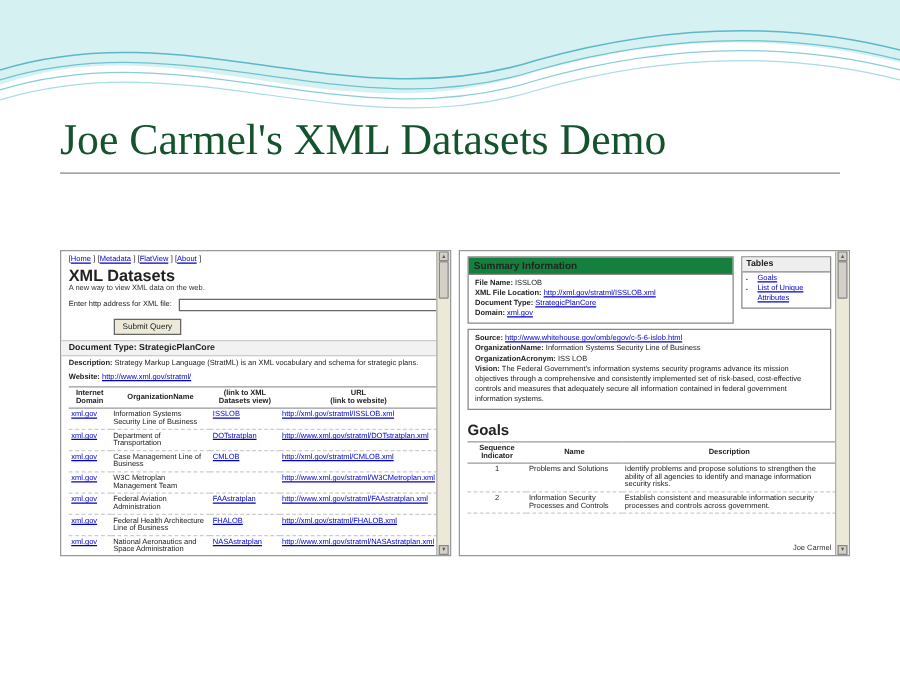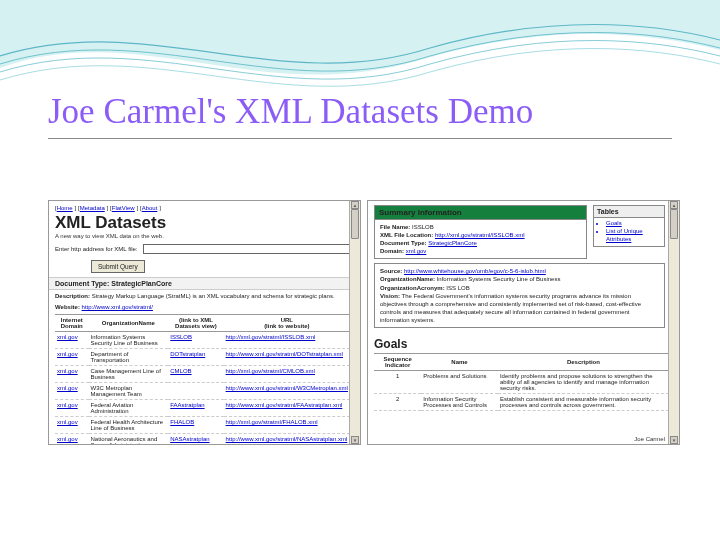--- a/index.html
+++ b/index.html
@@ -24,21 +24,21 @@
     height: 115px;
     pointer-events: none;
   }
   .title {
     position: absolute;
     top: 92px;
     left: 48px;
     font-family: Georgia, 'Times New Roman', serif;
     font-size: 35px;
     font-weight: 400;
-    color: #8b5cf6;
+    color: #14532d;
   }
   .underline {
     position: absolute;
     top: 138px;
     left: 48px;
     width: 624px;
     height: 1px;
     background: #888;
   }
   .panels {
@@ -93,21 +93,21 @@
     line-height:6px;
     text-align:center;
   }
   .scroll-arrow.top { top: 0; }
   .scroll-arrow.bot { bottom: 0; }
   .nav-links {
     padding: 4px 6px 2px 6px;
     font-size: 6px;
   }
   .nav-links a { color: #0000cc; text-decoration: underline; margin-right: 2px; }
-  .xml-title { font-family: 'Trebuchet MS', Verdana, sans-serif; font-size: 17px; font-weight: bold; padding: 0 6px; }
+  .xml-title { font-family: 'Trebuchet MS', Verdana, sans-serif; font-size: 13px; font-weight: bold; padding: 0 6px; }
   .xml-sub { font-family: 'Trebuchet MS', Verdana, sans-serif; font-size: 6px; padding: 0 6px 3px 6px; color:#333;}
   .query-row { display:flex; align-items:center; gap:6px; padding: 2px 6px 4px 6px; }
   .query-label { font-size:6px; }
   .query-input { flex:1; height:10px; border:1px solid #666; background:#fff; }
   .submit-btn { display:inline-block; border:1px solid #666; background:#ece9d8; padding: 2px 6px; font-size:6.5px; margin: 2px 0 4px 42px; }
   .sec-hdr { background:#f2f2f2; border-top:1px solid #ccc; border-bottom:1px solid #ccc; font-weight:bold; font-size:7px; padding:2px 6px; }
   .desc-line { padding: 3px 6px 1px 6px; font-size:6px; line-height: 1.2; }
   .desc-line a { color:#0000cc; text-decoration:underline; }
   table.dt { width: calc(100% - 16px); margin: 2px 6px 0 6px; border-collapse: collapse; font-size:6px; }
   table.dt th { border-top:1px solid #999; border-bottom:1px solid #999; font-weight:bold; padding:2px 2px; text-align:center; background:#fff; }

